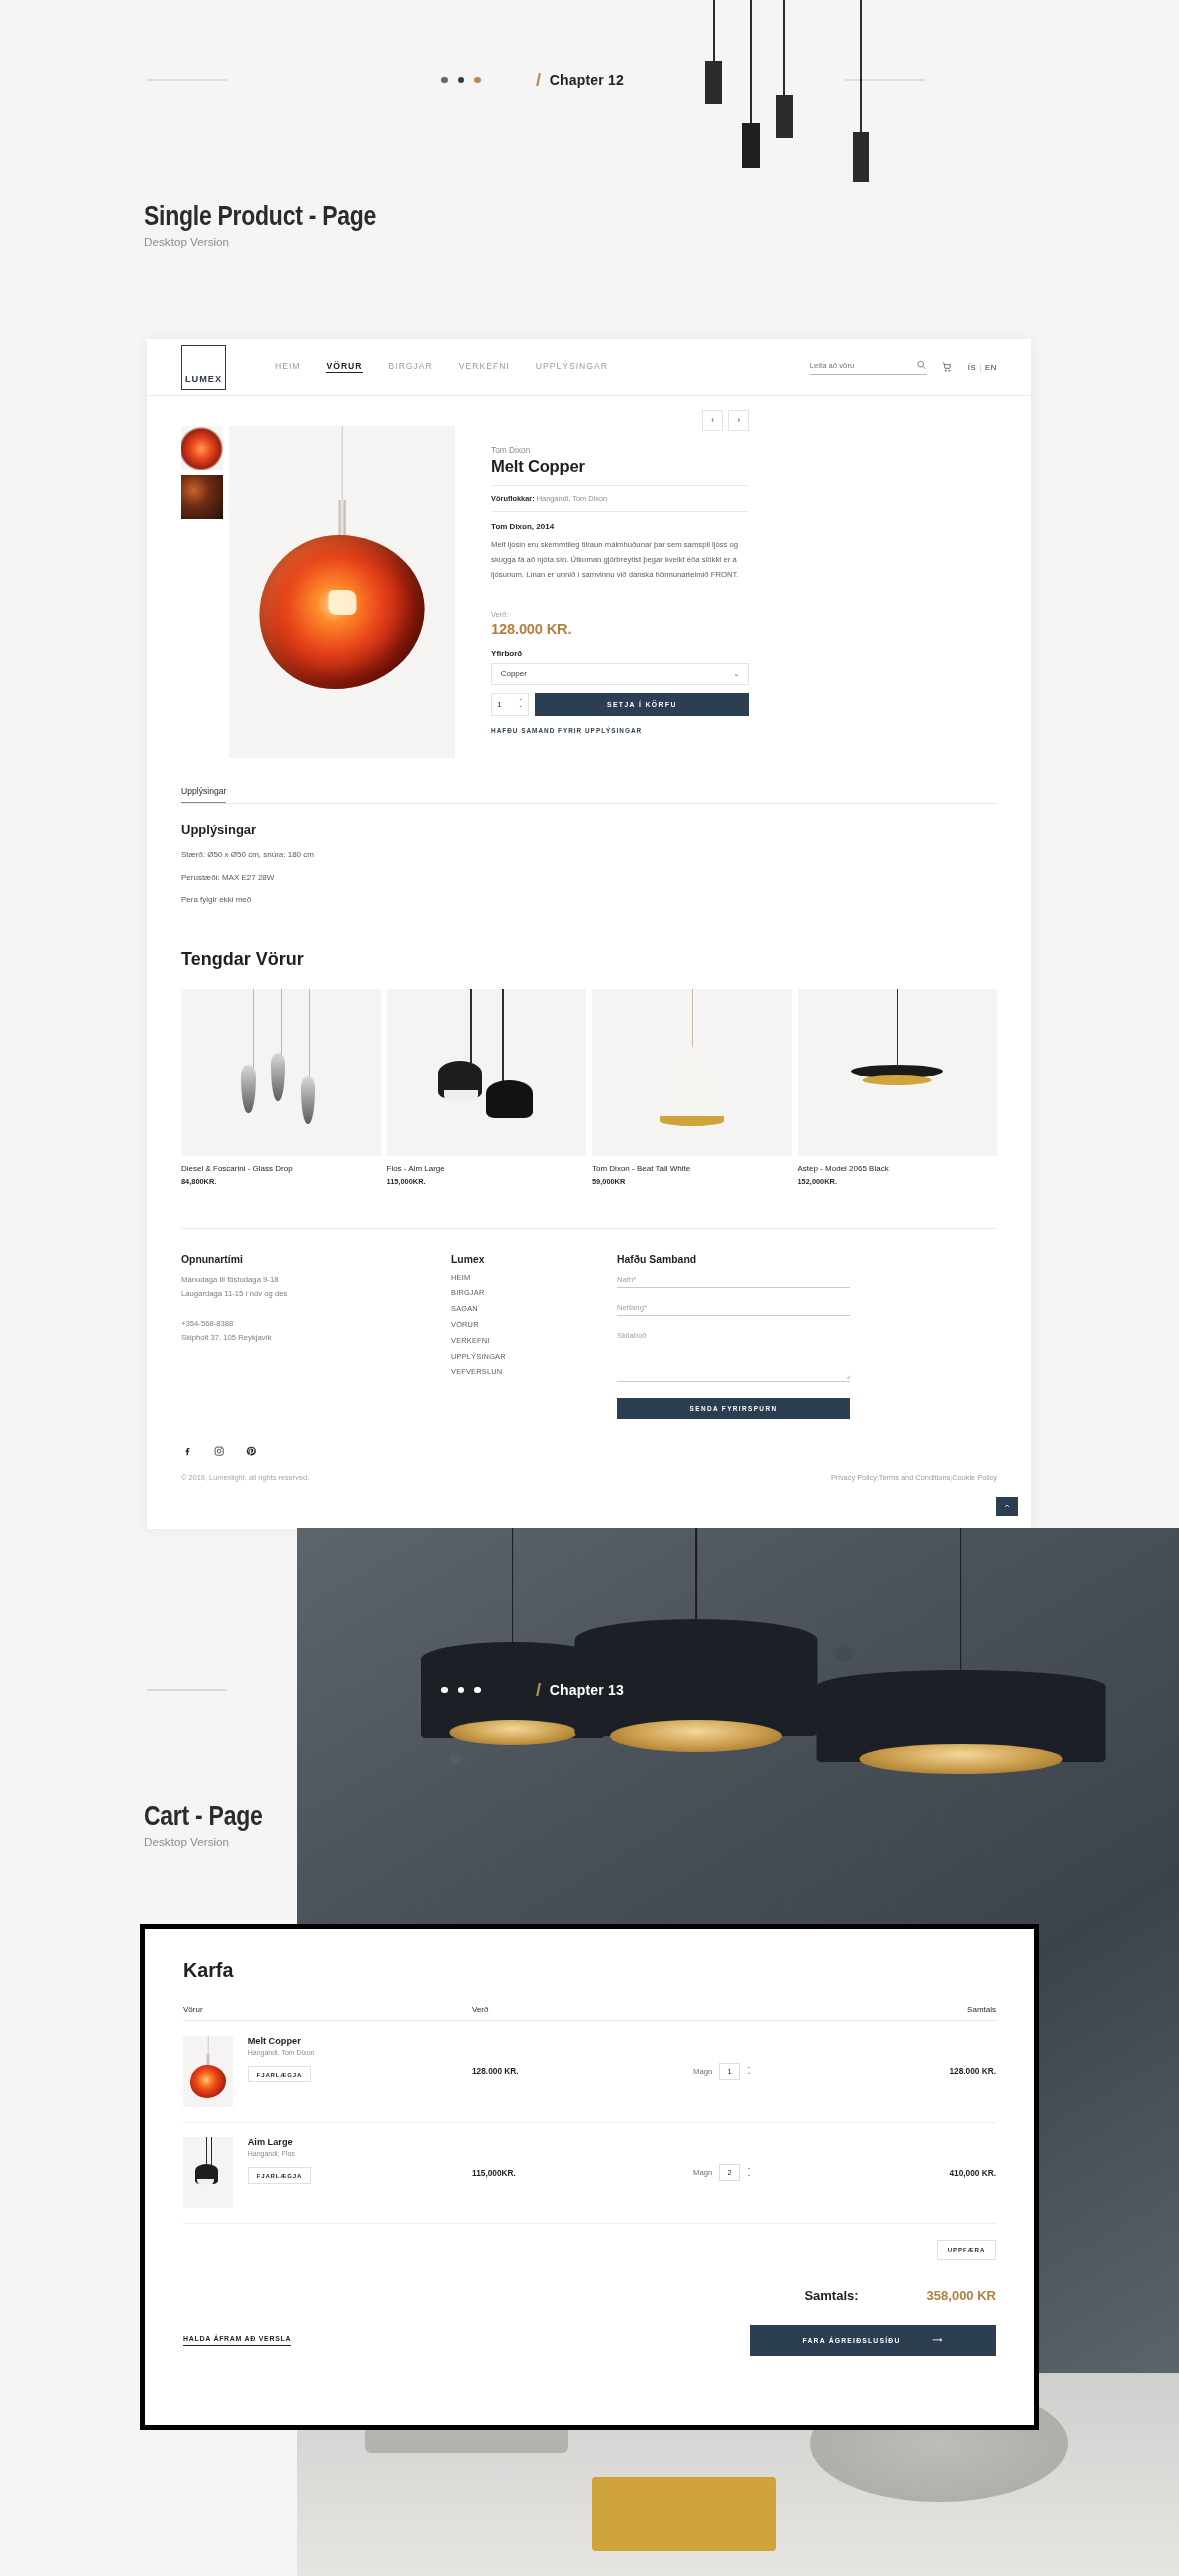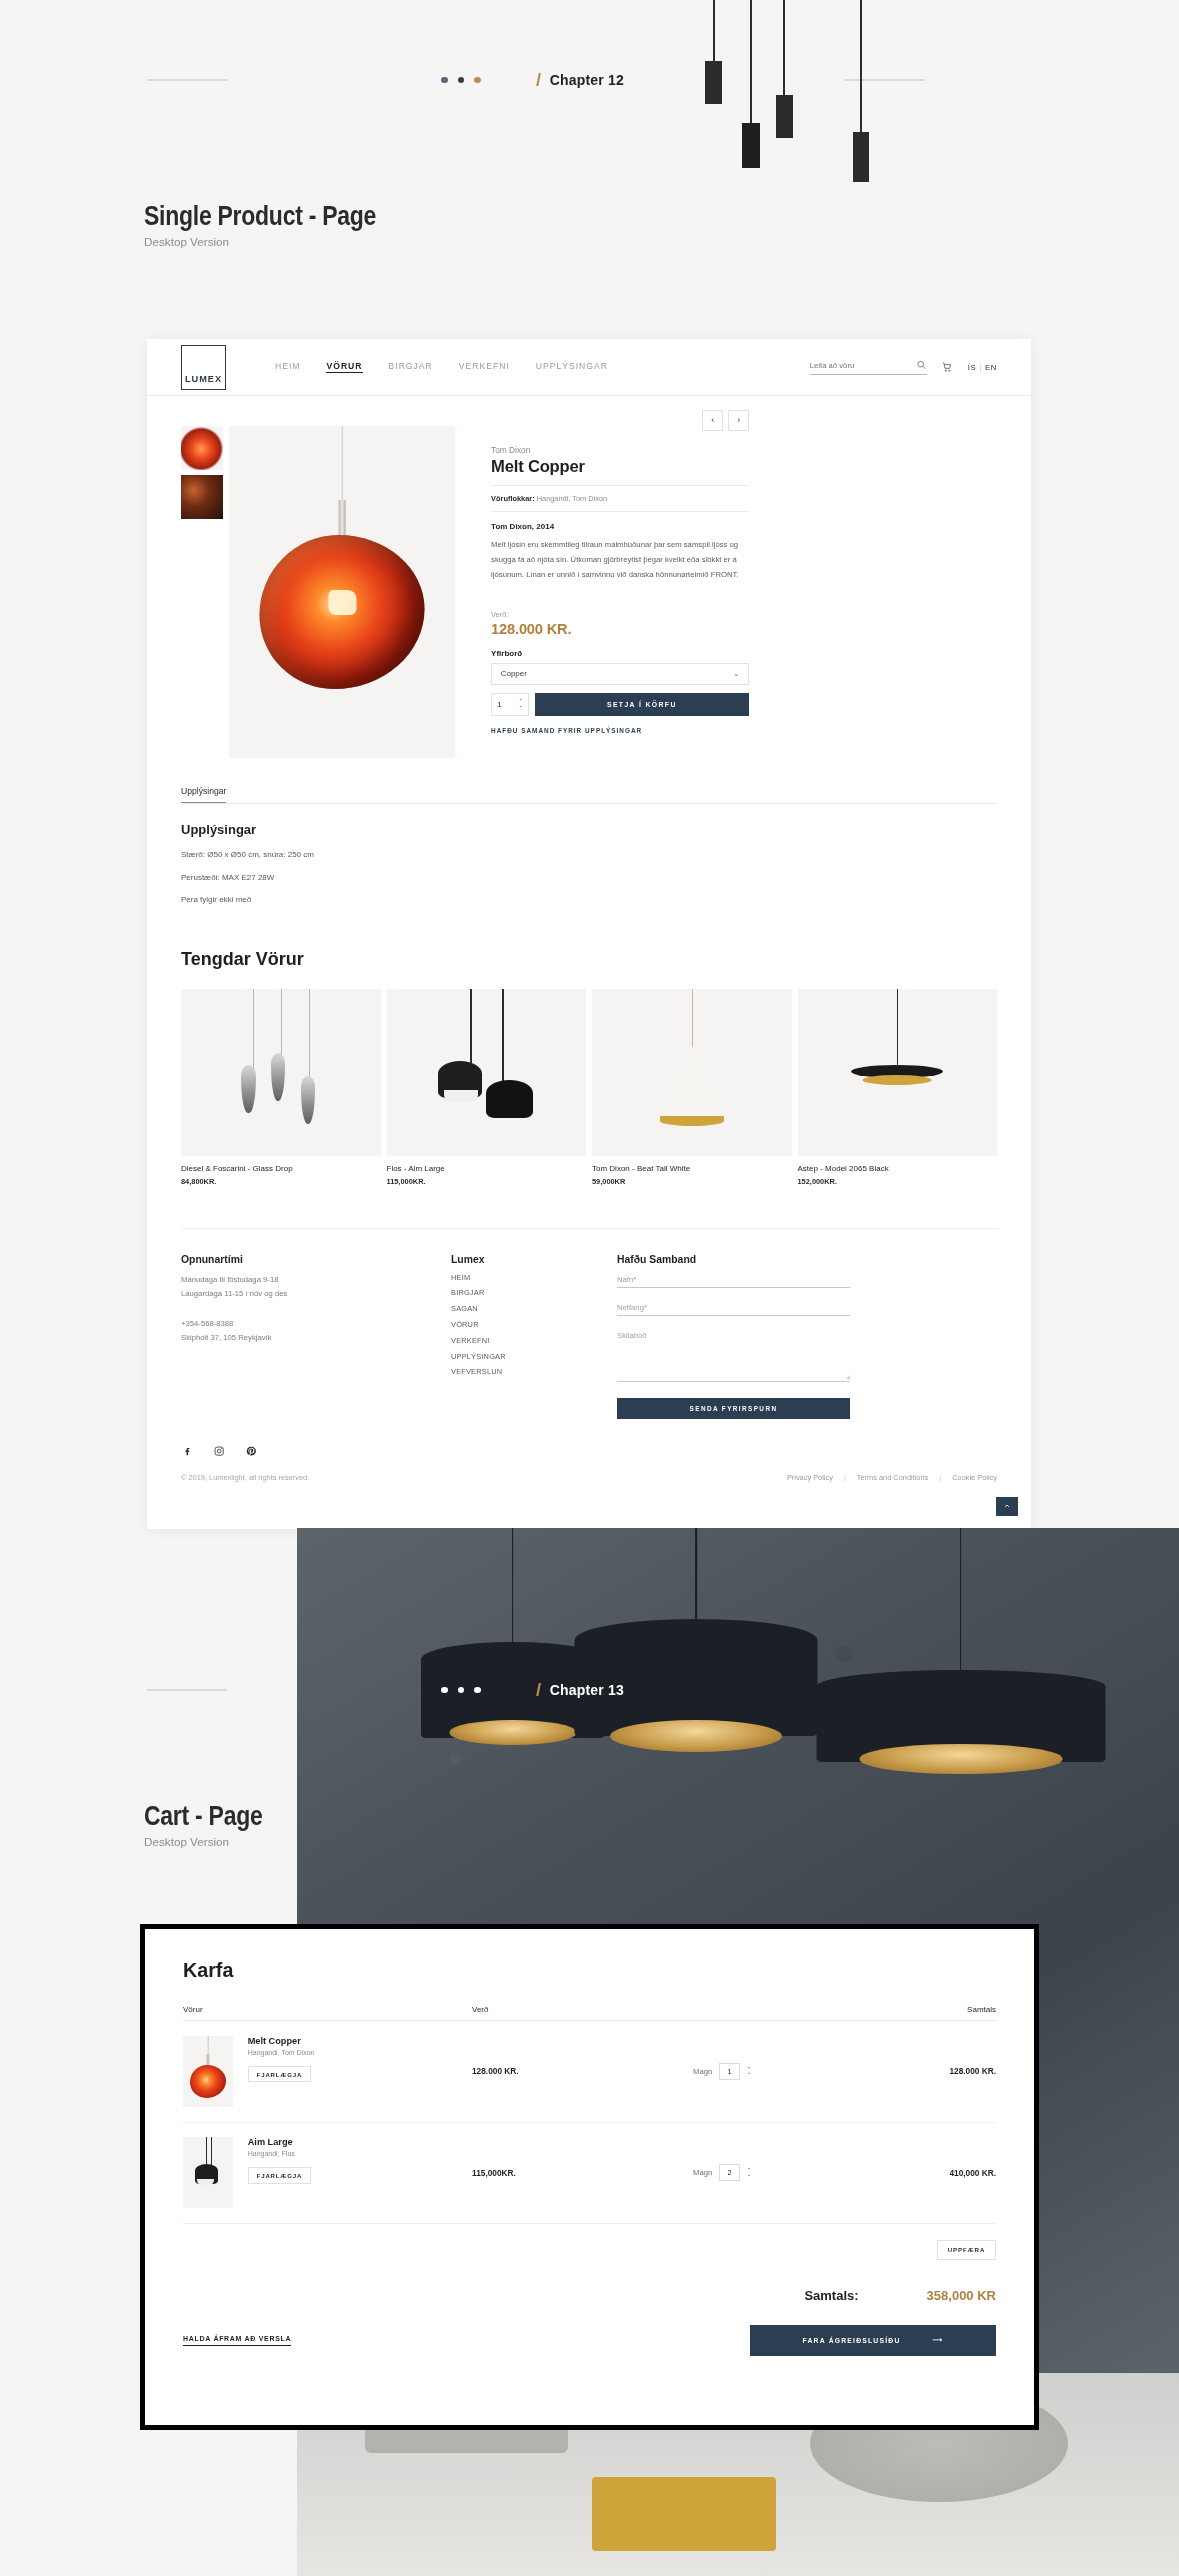--- a/index.html
+++ b/index.html
@@ -121,21 +121,21 @@
   .f-links a { display: block; font-size: 7.4px; color: #5b5b5b; text-decoration: none; margin-bottom: 6.8px; letter-spacing: 0.2px; }
   .form-lbl { font-size: 7.7px; color: #a2a2a2; }
   .form-line { border-bottom: 0.6px solid #c9c9c9; padding-bottom: 3.7px; margin-bottom: 12.3px; }
   .form-area { border-bottom: 0.6px solid #c9c9c9; height: 53px; position: relative; margin-bottom: 16px; }
   .form-area .grip { position: absolute; right: 0; bottom: 1.2px; width: 0; height: 0; border-style: solid; border-width: 0 0 4.9px 4.9px; border-color: transparent transparent #cfcfcf transparent;}
   .btn-send { width: 100%; height: 21px; background: #2b3e52; color: #fff; font-size: 6.4px; letter-spacing: 1.4px; font-weight: 700;
     display: flex; align-items: center; justify-content: center; }
   .socials { display: flex; gap: 19.7px; padding: 26px 34px 0 34px; }
   .copybar { display: flex; align-items: center; padding: 16px 34px 0 34px; }
   .copy { font-size: 7.4px; color: #a6a6a6; font-family:"Liberation Sans Narrow","Liberation Sans",sans-serif; font-stretch: condensed; }
-  .legal { margin-left: auto; display: flex; gap: 11px; align-items: center; font-size: 7.4px; color: #9b9b9b;
+  .legal { margin-left: auto; display: flex; align-items: center; font-size: 7.4px; color: #9b9b9b;
     font-family:"Liberation Sans Narrow","Liberation Sans",sans-serif; font-stretch: condensed; }
   .legal .bar { color: #d2d2d2; }
   .totop { position: absolute; right: 13.5px; bottom: 13.5px; width: 22px; height: 18.4px; background: #2b3e52; color: #fff;
     display: flex; align-items: center; justify-content: center; font-size: 7.4px; }
 
   
   #cart-hero { position: absolute; left: 297px; top: 1528px; width: 882px; height: 1048px; overflow: hidden;
     background: linear-gradient(150deg,#5d646b 0%, #4a5158 28%, #3c434a 55%, #555c63 80%, #6a7178 100%); }
   #cart-hero .tex { position: absolute; inset: 0; opacity: .5;
     background:
@@ -307,21 +307,21 @@
         <div class="btn-dark">SETJA Í KÖRFU</div>
       </div>
       <div class="contact-link">HAFÐU SAMAND FYRIR UPPLÝSINGAR</div>
     </div>
   </div>
 
   <div class="tabs">
     <span class="tab">Upplýsingar</span>
   </div>
   <div class="info-h">Upplýsingar</div>
-  <div class="info-line">Stærð: Ø50 x Ø50 cm, snúra: 250 cm</div>
+  <div class="info-line">Stærð: Ø50 x Ø50 cm, snúra: 180 cm</div>
   <div class="info-line">Perustæði: MAX E27 28W</div>
   <div class="info-line">Pera fylgir ekki með</div>
 
   <div class="rel-h">Tengdar Vörur</div>
   <div class="rel-grid">
 
     <div class="rel-card">
       <div class="ph glassdrop">
         <div class="ln" style="left:36%;top:0;width:0.6px;height:92px;background:#b8b8b8;"></div>
         <div class="ln" style="left:50%;top:0;width:0.6px;height:80px;background:#b8b8b8;"></div>

